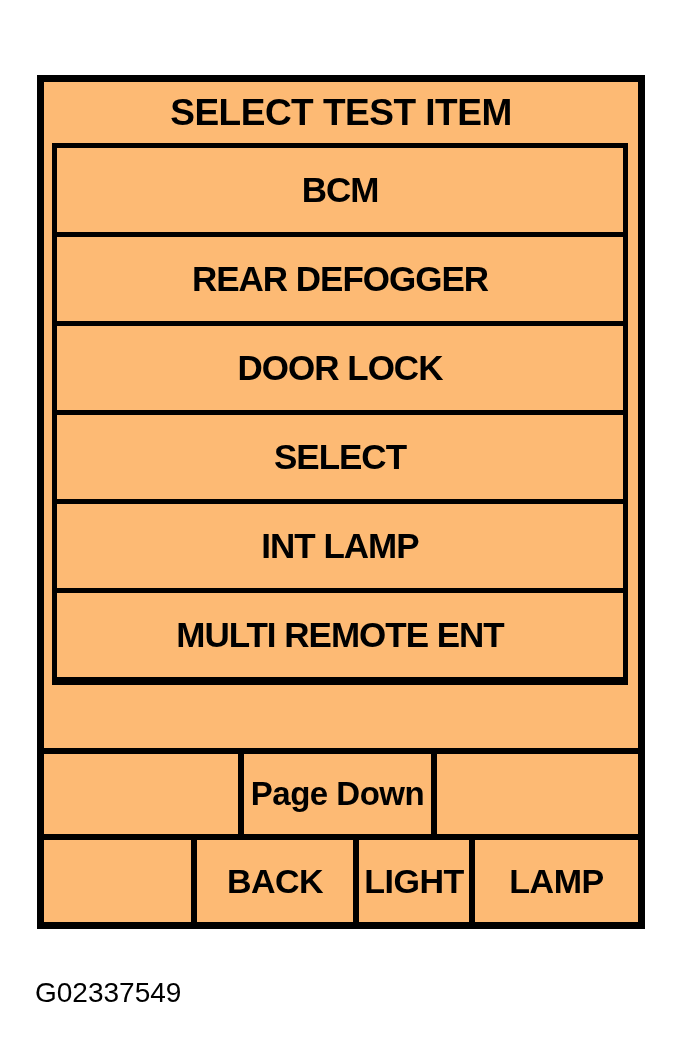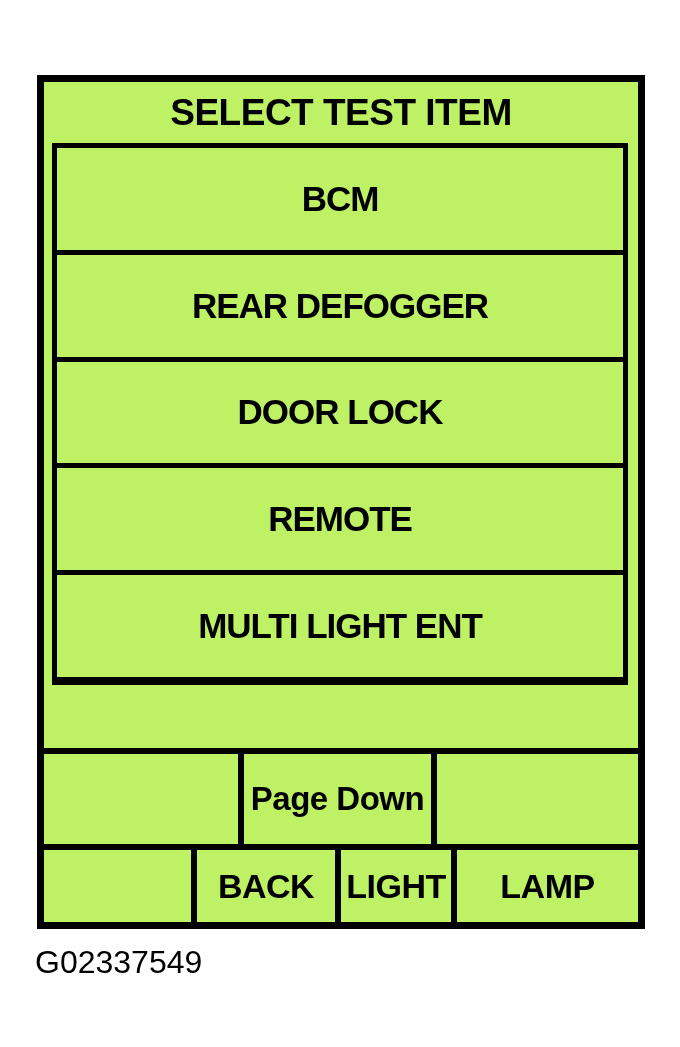--- a/index.html
+++ b/index.html
@@ -20,21 +20,21 @@
   .frame {
     position: absolute;
     left: 37px;
     top: 75px;
     width: 608px;
     height: 854px;
     border: 7px solid #000;
     box-sizing: border-box;
     display: flex;
     flex-direction: column;
-    background: #bef264;
+    background: #fdba74;
   }
 
   
   .title-band {
     height: 61px;
     display: flex;
     align-items: center;
     justify-content: center;
     font-size: 37px;
     font-weight: bold;
@@ -68,21 +68,21 @@
     border-bottom: none;
   }
 
   
   .gap {
     height: 63px;
   }
 
   
   .row-page {
-    height: 96px;
+    height: 86px;
     border-top: 6px solid #000;
     box-sizing: border-box;
     display: flex;
   }
   .pcell-left  { width: 194px; }
   .pcell-mid {
     width: 199px;
     box-sizing: border-box;
     border-left: 6px solid #000;
     border-right: 6px solid #000;
@@ -108,47 +108,48 @@
     box-sizing: border-box;
     border-left: 6px solid #000;
     display: flex;
     align-items: center;
     justify-content: center;
     font-size: 34px;
     font-weight: bold;
     letter-spacing: -0.5px;
     white-space: nowrap;
   }
-  .fcell-back  { width: 144px; }
+  .fcell-back  { width: 162px; }
   .fcell-light { width: 116px; }
   .fcell-copy  { flex: 1 1 auto; }
 
   
   .figure-id {
     position: absolute;
     left: 35px;
-    top: 944px;
-    font-size: 32px;
+    top: 977px;
+    font-size: 28px;
     font-weight: normal;
     letter-spacing: 0;
   }
 </style>
 </head>
 <body>
 
 <div class="frame">
 
   <div class="title-band">SELECT TEST ITEM</div>
 
   <div class="menu">
     <div class="menu-item">BCM</div>
     <div class="menu-item">REAR DEFOGGER</div>
     <div class="menu-item">DOOR LOCK</div>
-    <div class="menu-item">REMOTE</div>
-    <div class="menu-item">MULTI LIGHT ENT</div>
+    <div class="menu-item">SELECT</div>
+    <div class="menu-item">INT LAMP</div>
+    <div class="menu-item">MULTI REMOTE ENT</div>
   </div>
 
   <div class="gap"></div>
 
   <div class="row-page">
     <div class="pcell-left"></div>
     <div class="pcell-mid">Page Down</div>
     <div class="pcell-right"></div>
   </div>
 

